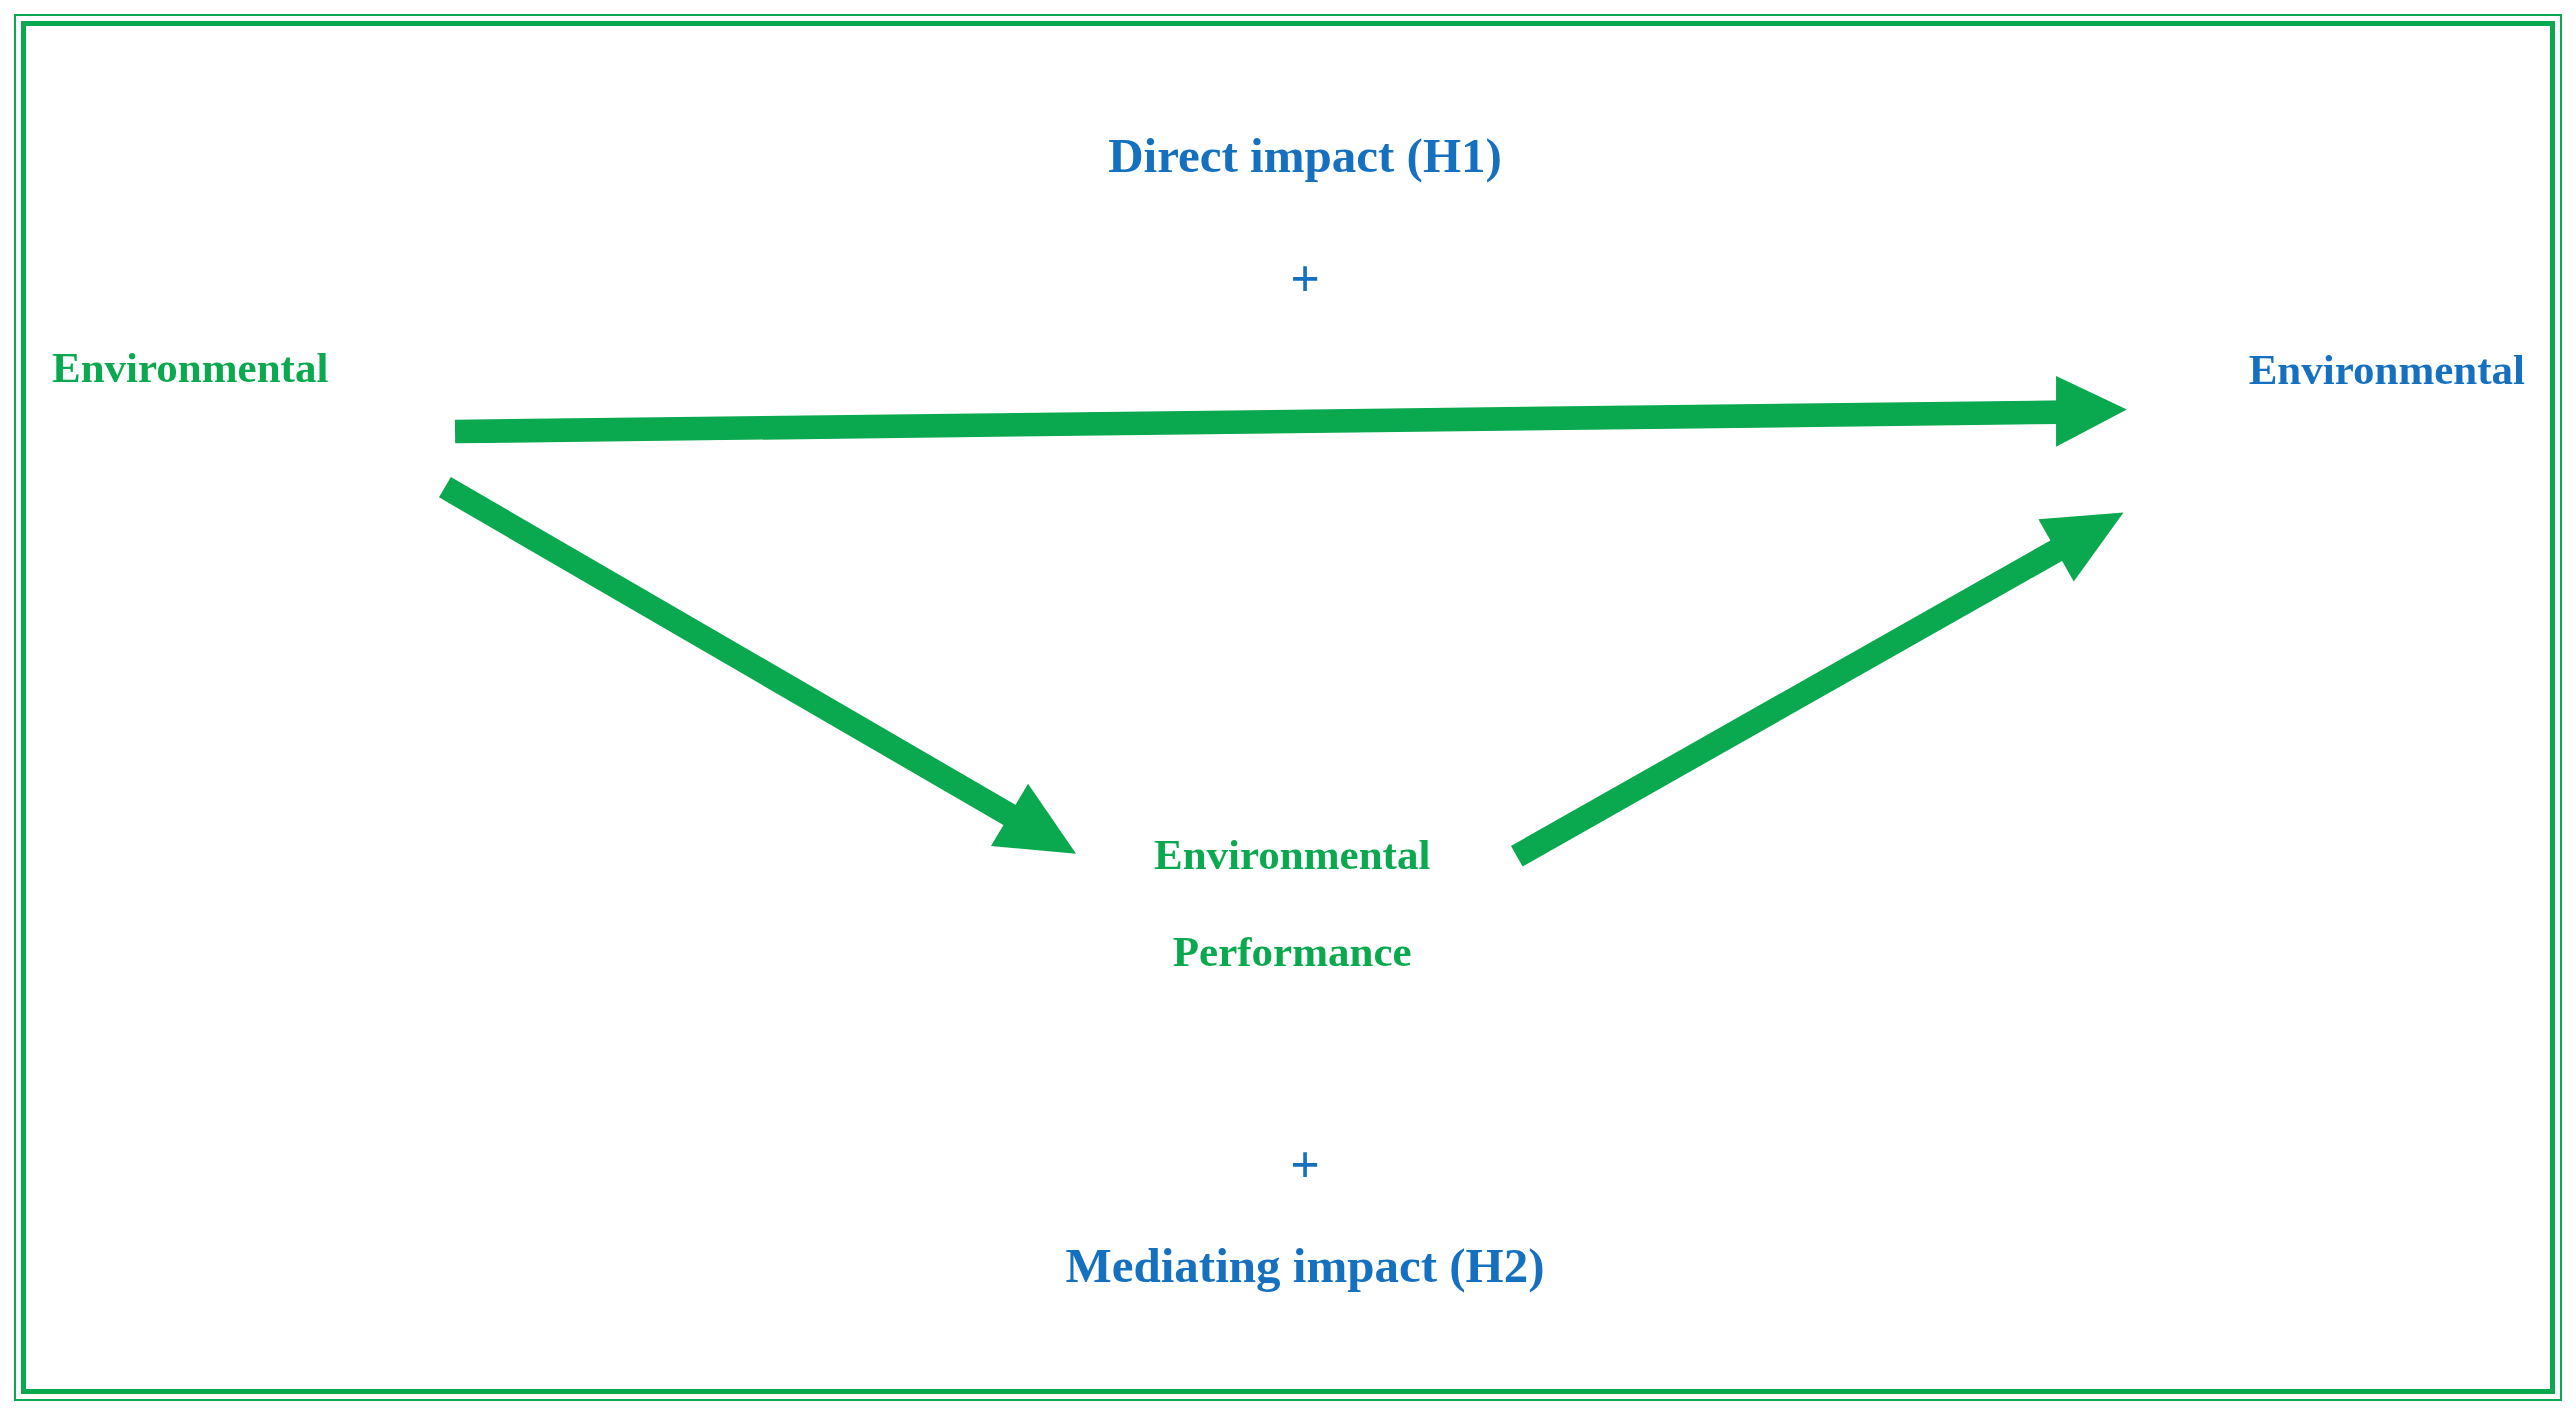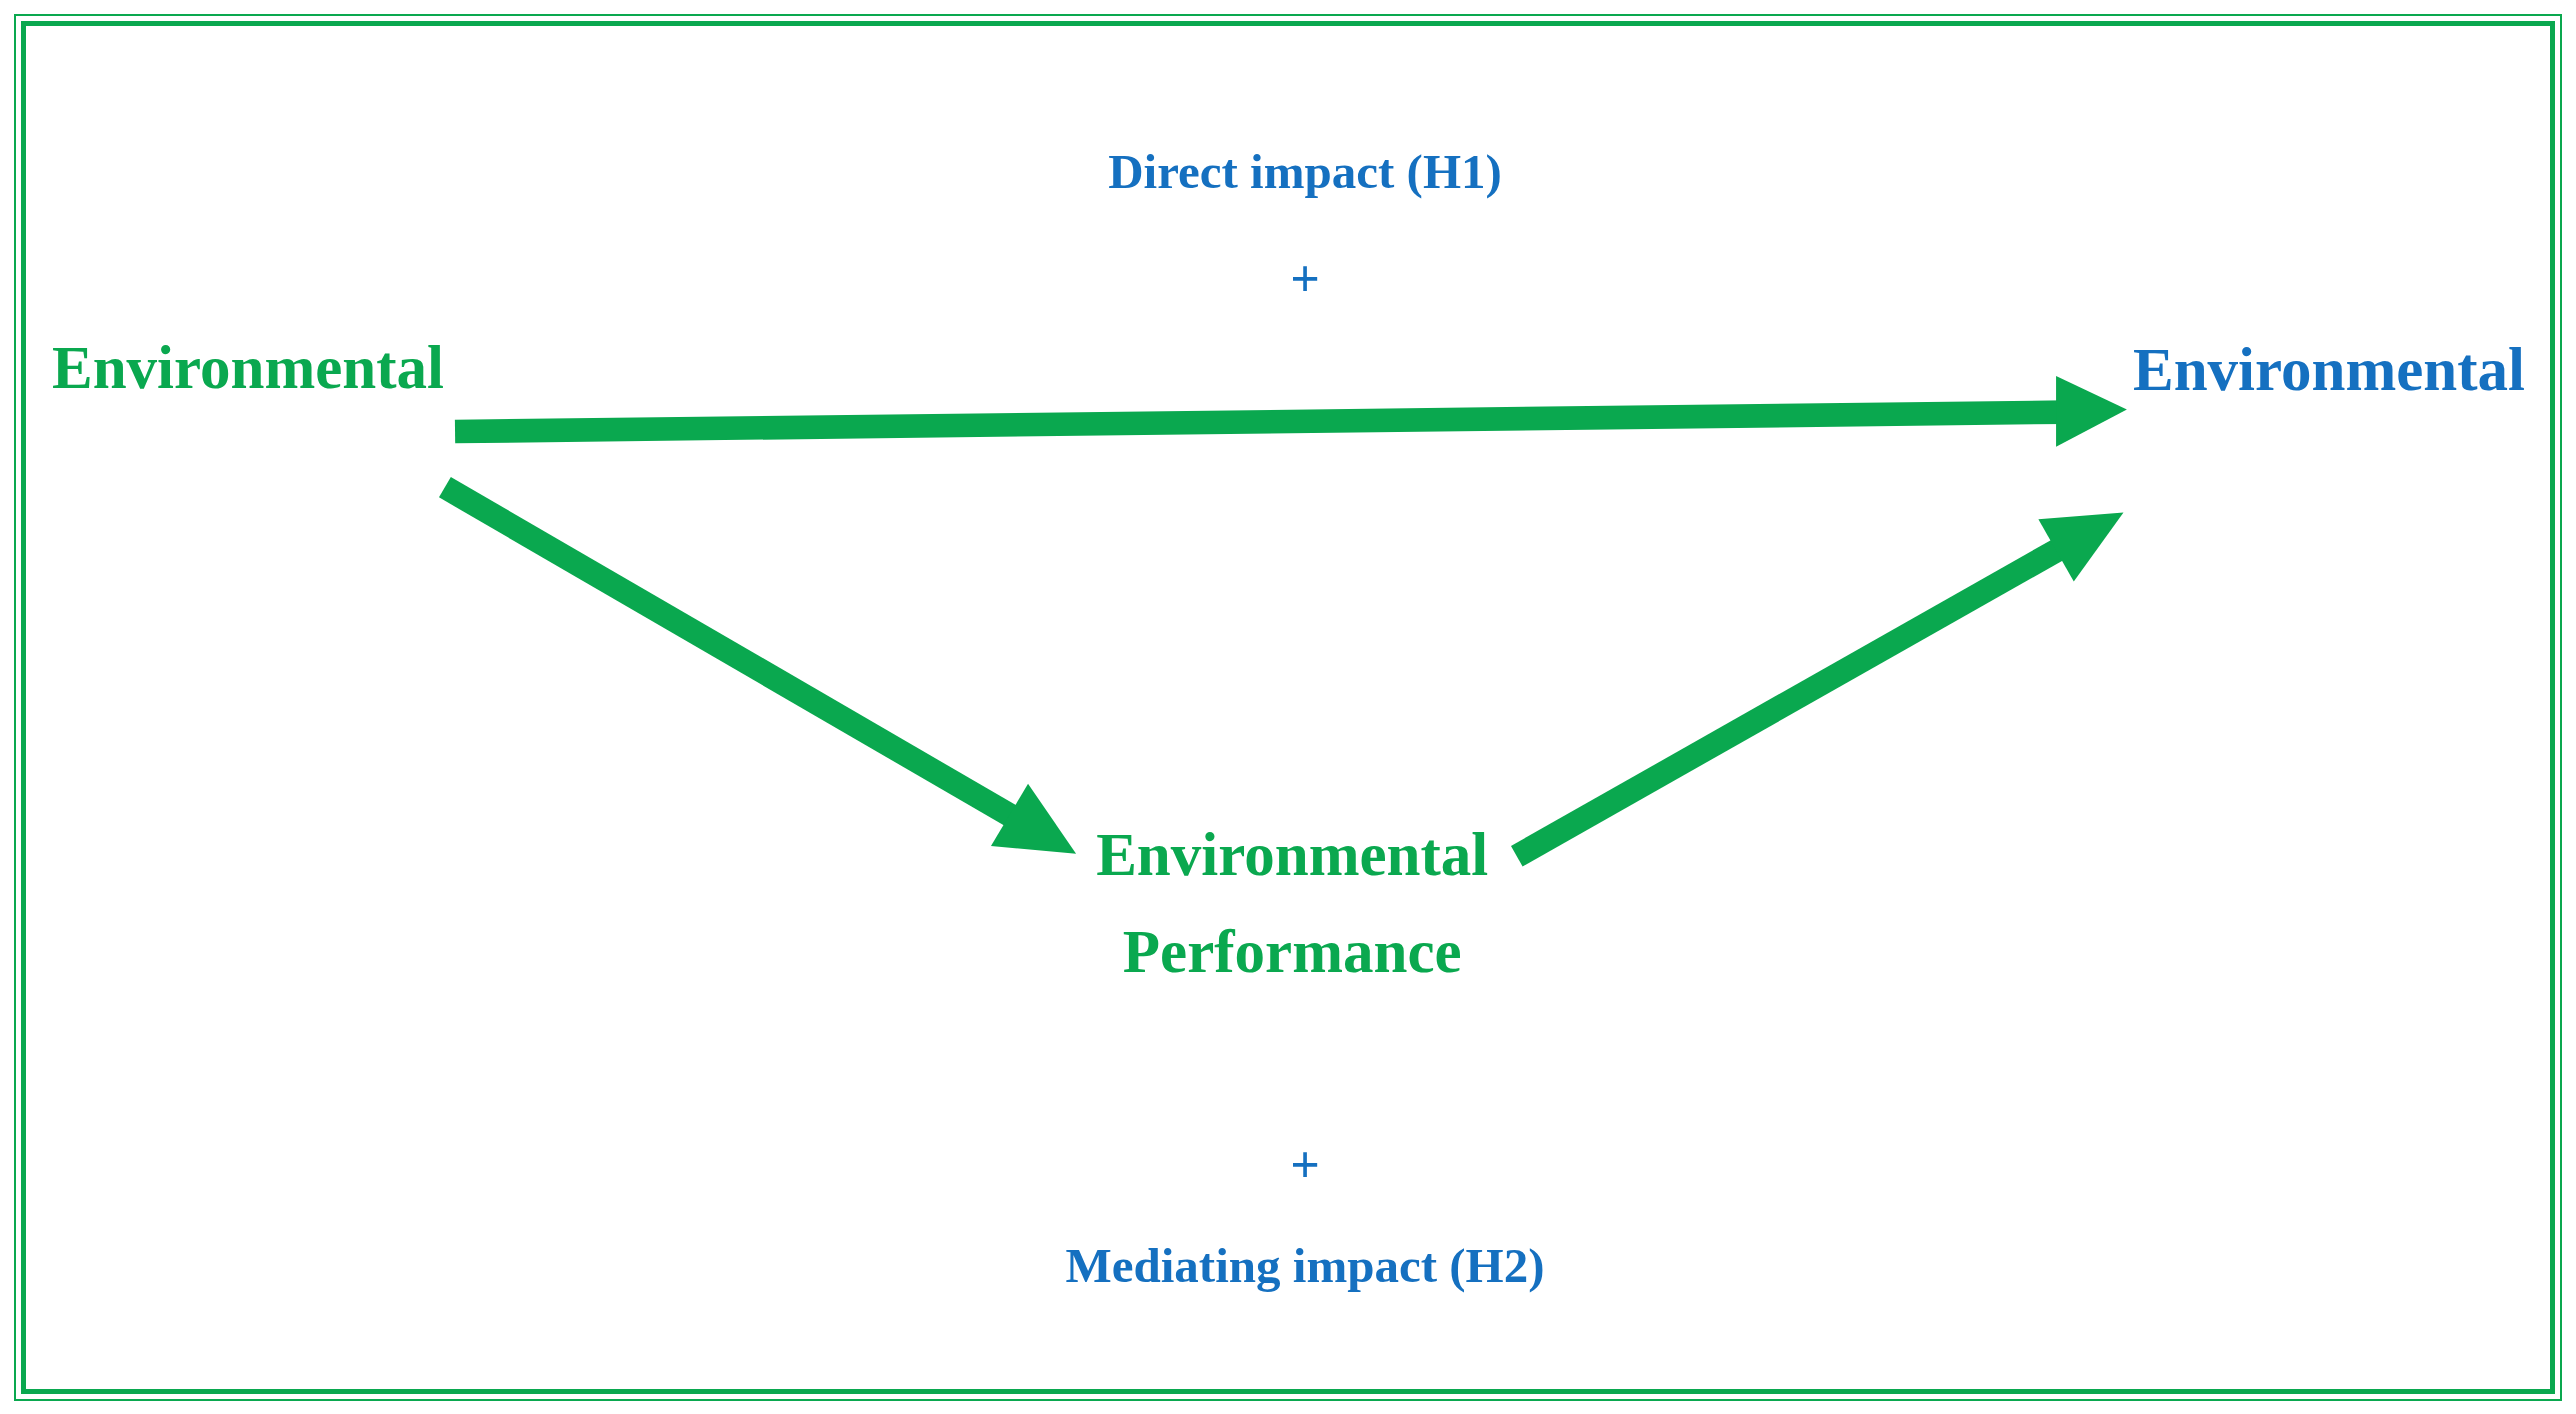--- a/index.html
+++ b/index.html
@@ -22,26 +22,26 @@
     pointer-events:none;
   }
   .arrow-layer{position:absolute;left:0;top:0;width:100%;height:100%;}
   .arrow-shaft{stroke:var(--green,#0aa84f);stroke-width:28;fill:none;}
   .arrow-head{fill:var(--green,#0aa84f);stroke:none;}
   .lbl{position:absolute;white-space:nowrap;}
   .blue{color:var(--blue,#1570c0);}
   .green{color:var(--green,#0aa84f);}
   .annotation{font-size:49px;line-height:1.1;}
   .plus{font-size:52px;line-height:1;}
-  .node{font-size:61px;}
+  .node{font-size:43px;}
   .centered{left:34px;right:0;text-align:center;}
   .node-left{left:52px;top:319px;line-height:97px;text-align:left;}
   .node-mid{left:8.4px;right:0;top:806px;line-height:97px;text-align:center;}
   .node-right{right:51px;top:322px;line-height:96px;text-align:right;}
-  .top-annotation{top:145px;}
+  .top-annotation{top:129px;}
   .top-plus{top:253px;}
   .bottom-plus{top:1139px;}
   .bottom-annotation{top:1239px;}
 </style>
 </head>
 <body>
 
 <div class="canvas">
 
   <div class="frame-outer"></div>

